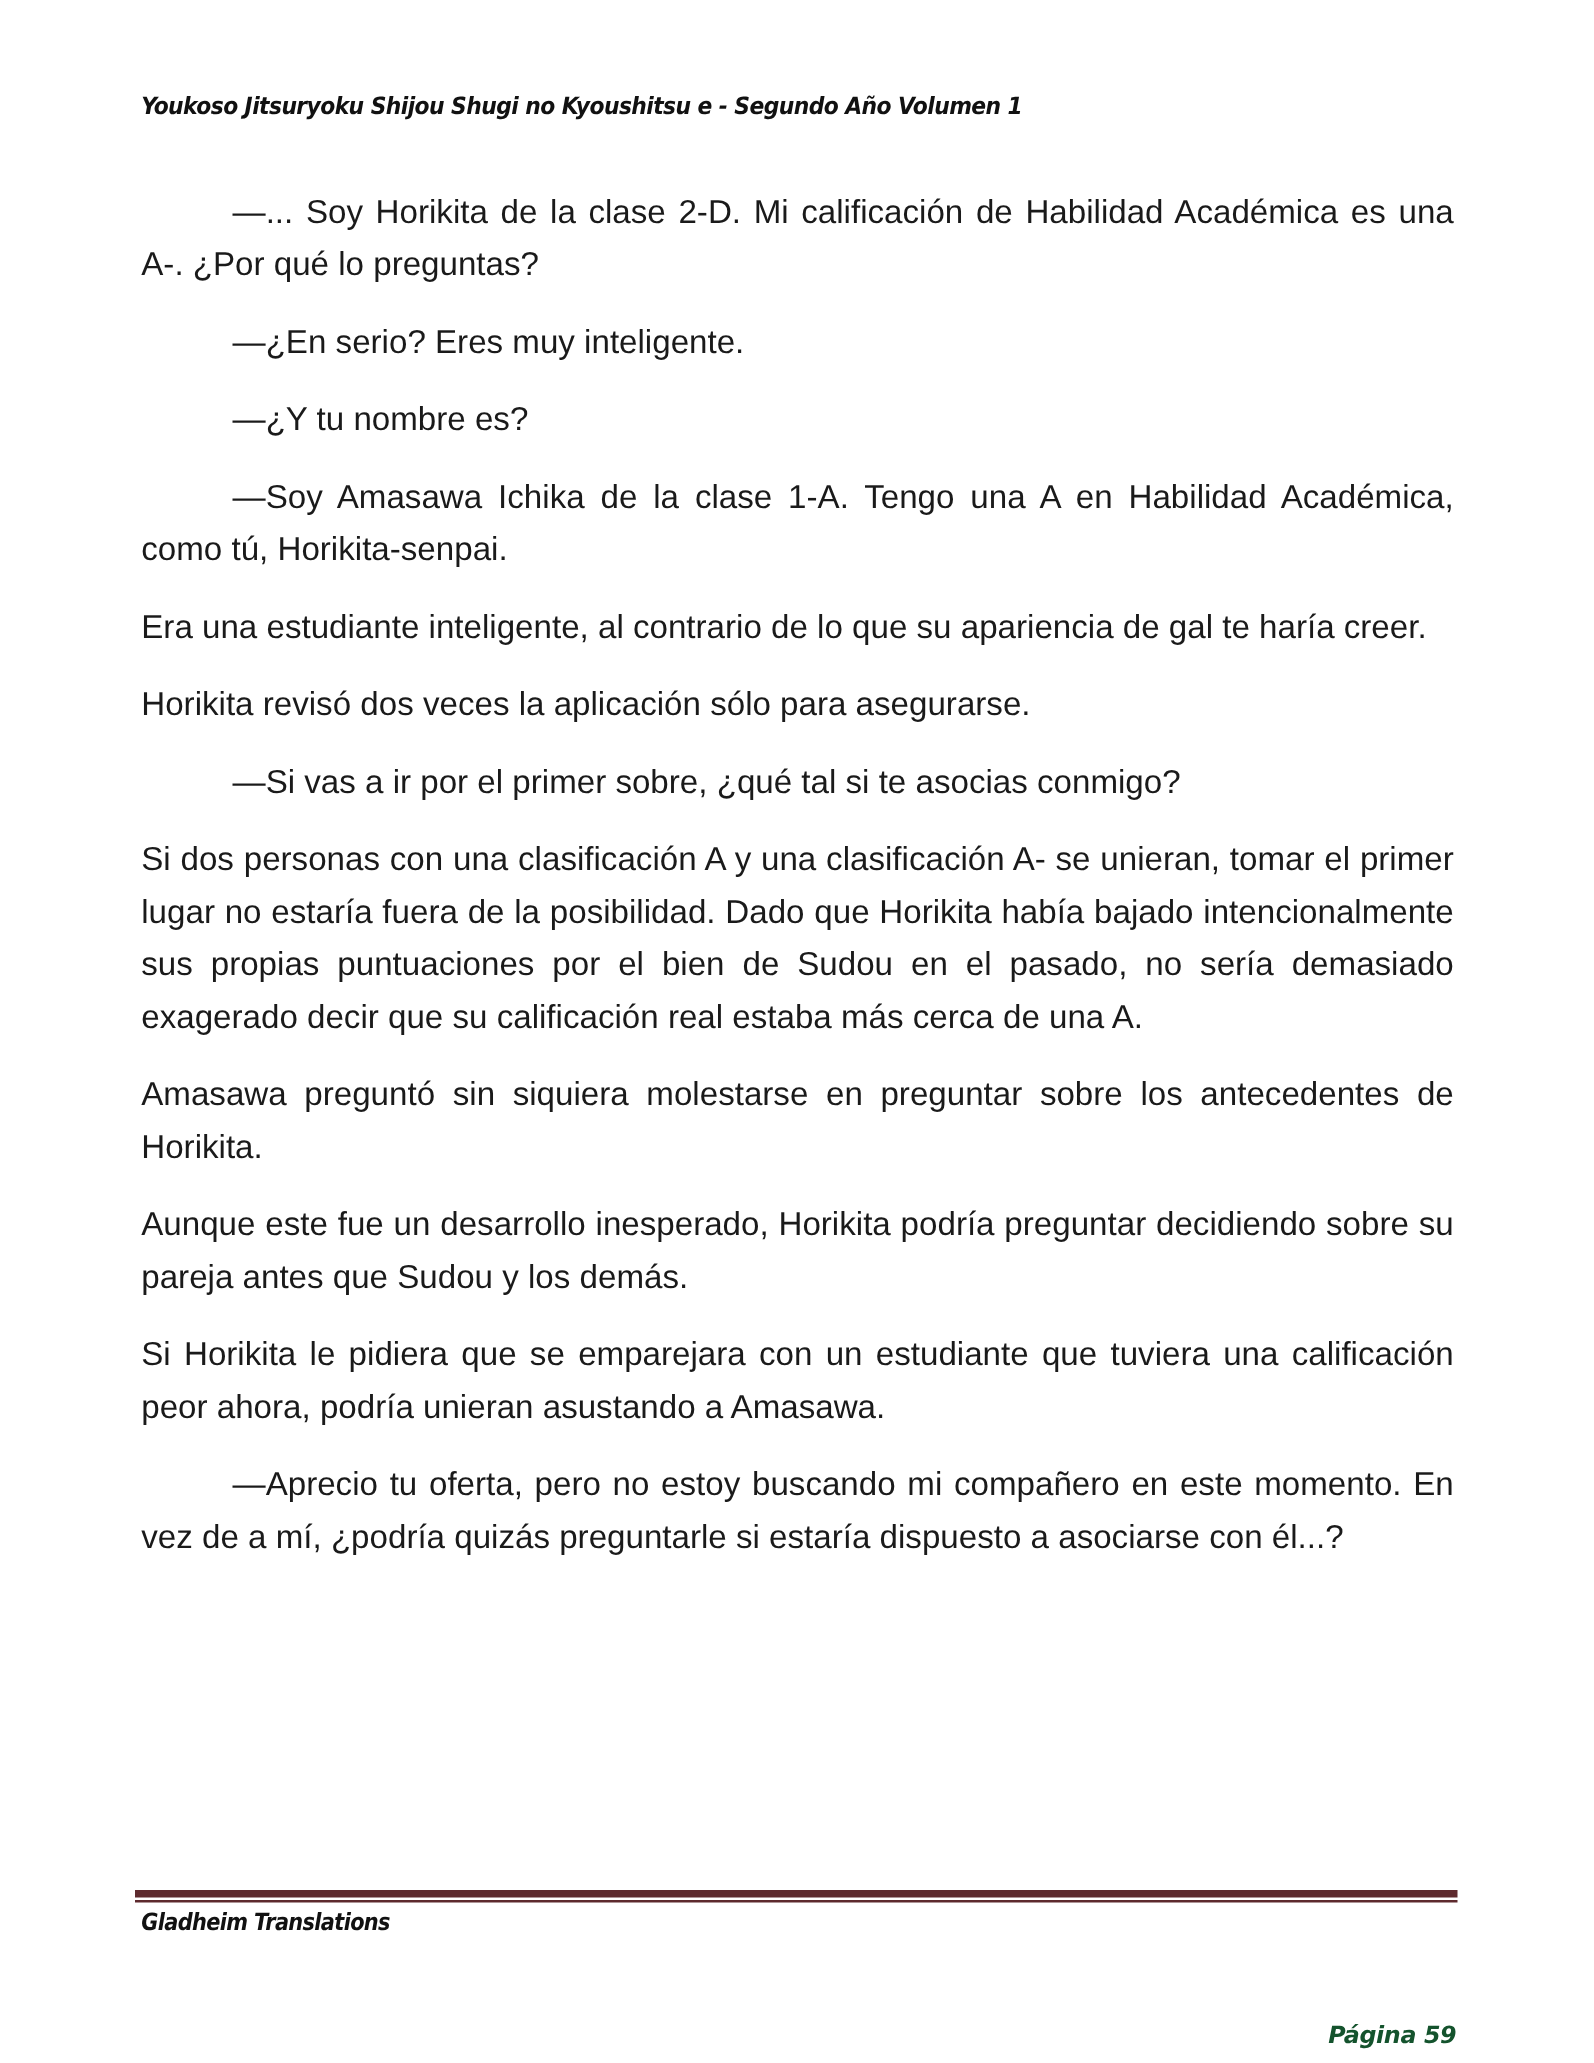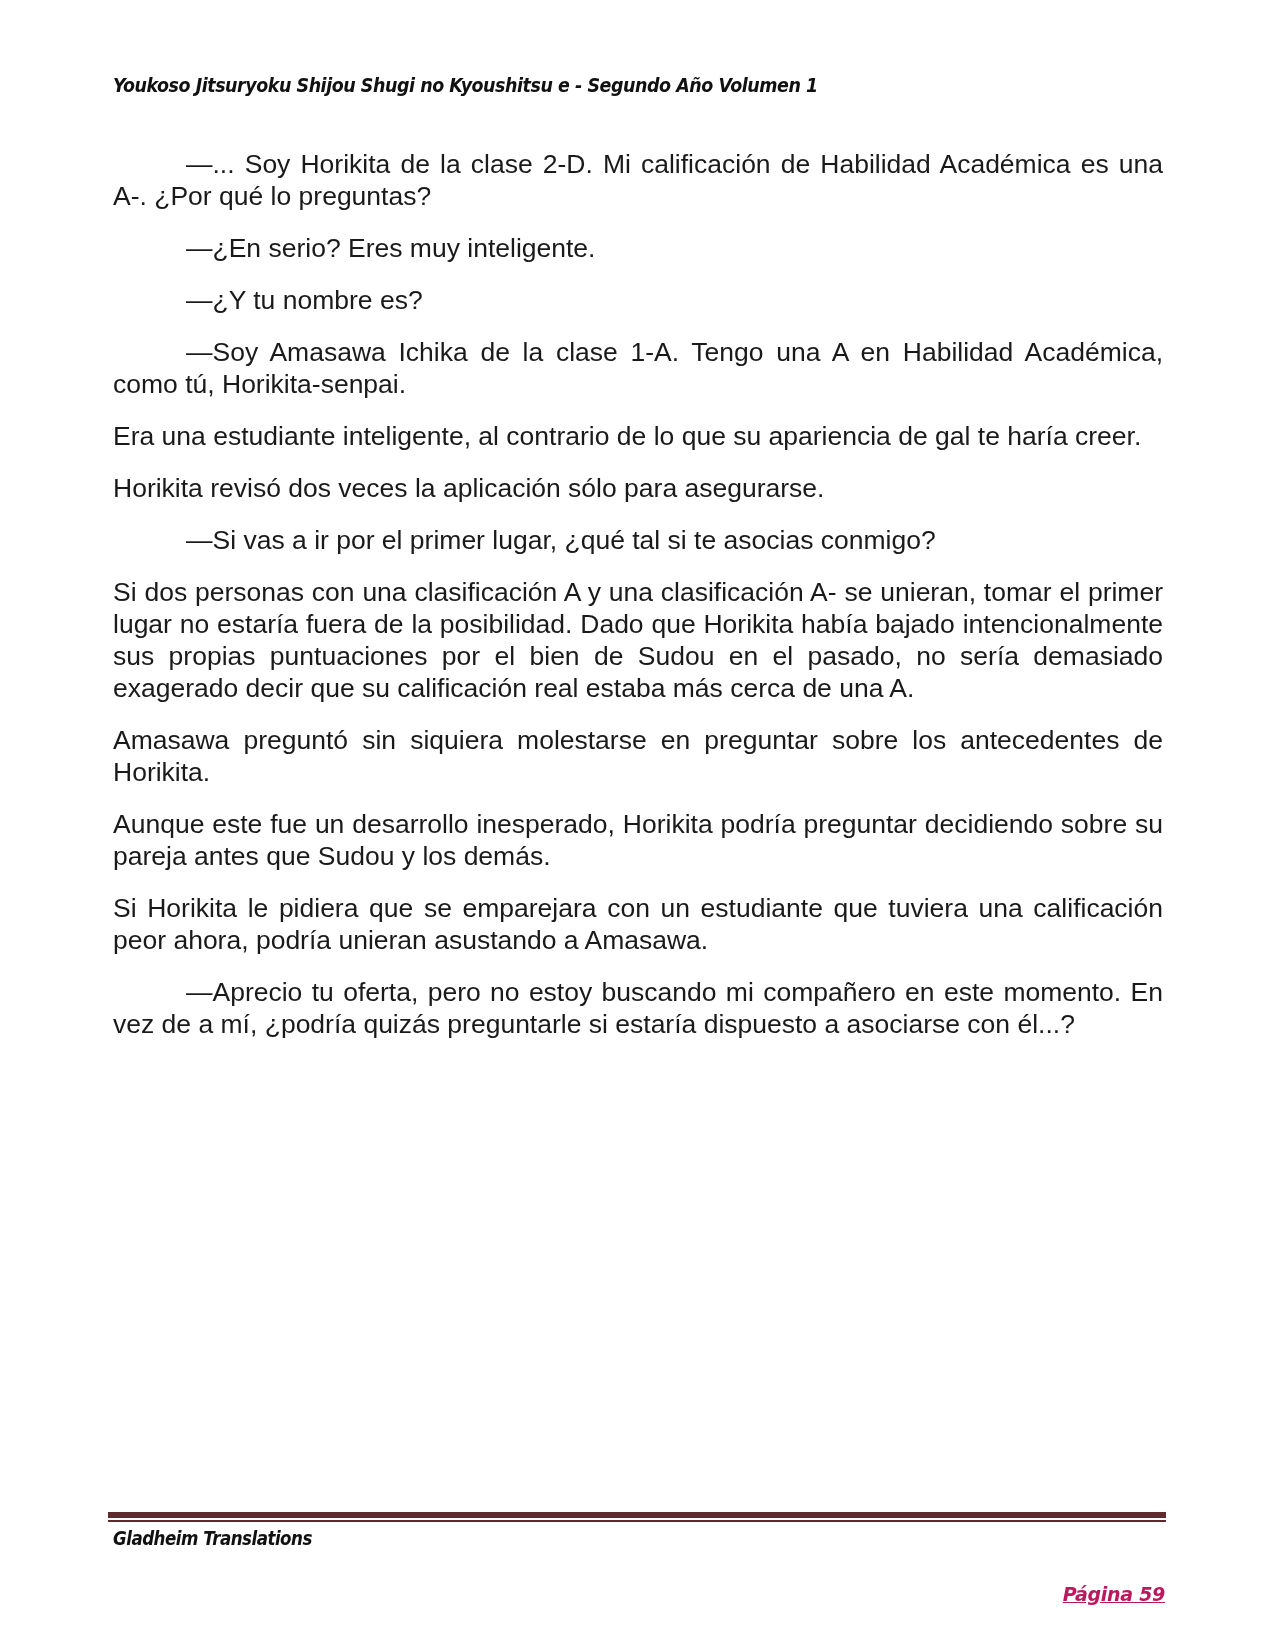--- a/index.html
+++ b/index.html
@@ -1,38 +1,38 @@
 <!DOCTYPE html>
 <html><head>
 <meta charset="utf-8">
 <style>
   html, body { margin: 0; padding: 0; background: #ffffff; }
   body { width: 1275px; height: 1650px; position: relative; overflow: hidden; font-family: "Liberation Sans", sans-serif; color: #111; }
   .header { position: absolute; left: 113px; top: 74px; font-family: "DejaVu Sans", sans-serif; font-weight: bold; font-style: italic; font-size: 19px; letter-spacing: -0.5px; color: #111; transform: scaleX(0.92); transform-origin: left center; }
   .body-text { position: absolute; left: 113px; top: 148px; width: 1050px; }
-  .para { font-size: 26.5px; line-height: 32px; margin: 0 0 20px 0; text-align: justify; color: #1a1a1a; }
+  .para { font-size: 26.5px; line-height: 42px; margin: 0 0 20px 0; text-align: justify; color: #1a1a1a; }
   .para.dialog { text-indent: 73px; }
   .footer-rule-thick { position: absolute; left: 108px; top: 1512px; width: 1058px; height: 6px; background: #5e2a2e; }
   .footer-rule-thin { position: absolute; left: 108px; top: 1520px; width: 1058px; height: 2px; background: #5e2a2e; }
   .footer-left { position: absolute; left: 113px; top: 1527px; font-family: "DejaVu Sans", sans-serif; font-weight: bold; font-style: italic; font-size: 19px; letter-spacing: -0.6px; transform: scaleX(0.88); transform-origin: left center; color: #111; }
-  .footer-right { position: absolute; right: 110px; top: 1583px; font-family: "DejaVu Sans", sans-serif; font-weight: bold; font-style: italic; font-size: 19px; letter-spacing: -0.3px; color: #be185d; text-decoration: underline; }
+  .footer-right { position: absolute; right: 110px; top: 1617px; font-family: "DejaVu Sans", sans-serif; font-weight: bold; font-style: italic; font-size: 19px; letter-spacing: -0.3px; color: #14532d; }
 </style>
 </head>
 <body>
 
 <div class="header">Youkoso Jitsuryoku Shijou Shugi no Kyoushitsu e - Segundo Año Volumen 1</div>
 
 <div class="body-text">
   <p class="para dialog">—... Soy Horikita de la clase 2-D. Mi calificación de Habilidad Académica es una A-. ¿Por qué lo preguntas?</p>
   <p class="para dialog">—¿En serio? Eres muy inteligente.</p>
   <p class="para dialog">—¿Y tu nombre es?</p>
   <p class="para dialog">—Soy Amasawa Ichika de la clase 1-A. Tengo una A en Habilidad Académica, como tú, Horikita-senpai.</p>
   <p class="para">Era una estudiante inteligente, al contrario de lo que su apariencia de gal te haría creer.</p>
   <p class="para">Horikita revisó dos veces la aplicación sólo para asegurarse.</p>
-  <p class="para dialog">—Si vas a ir por el primer lugar, ¿qué tal si te asocias conmigo?</p>
+  <p class="para dialog">—Si vas a ir por el primer sobre, ¿qué tal si te asocias conmigo?</p>
   <p class="para">Si dos personas con una clasificación A y una clasificación A- se unieran, tomar el primer lugar no estaría fuera de la posibilidad. Dado que Horikita había bajado intencionalmente sus propias puntuaciones por el bien de Sudou en el pasado, no sería demasiado exagerado decir que su calificación real estaba más cerca de una A.</p>
   <p class="para">Amasawa preguntó sin siquiera molestarse en preguntar sobre los antecedentes de Horikita.</p>
   <p class="para">Aunque este fue un desarrollo inesperado, Horikita podría preguntar decidiendo sobre su pareja antes que Sudou y los demás.</p>
   <p class="para">Si Horikita le pidiera que se emparejara con un estudiante que tuviera una calificación peor ahora, podría unieran asustando a Amasawa.</p>
   <p class="para dialog">—Aprecio tu oferta, pero no estoy buscando mi compañero en este momento. En vez de a mí, ¿podría quizás preguntarle si estaría dispuesto a asociarse con él...?</p>
 </div>
 
 <div class="footer-rule-thick"></div>
 <div class="footer-rule-thin"></div>
 <div class="footer-left">Gladheim Translations</div>

